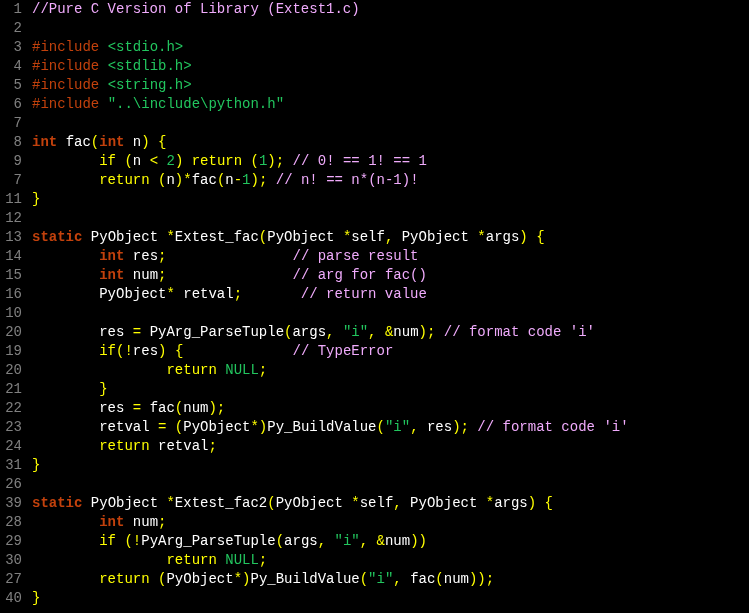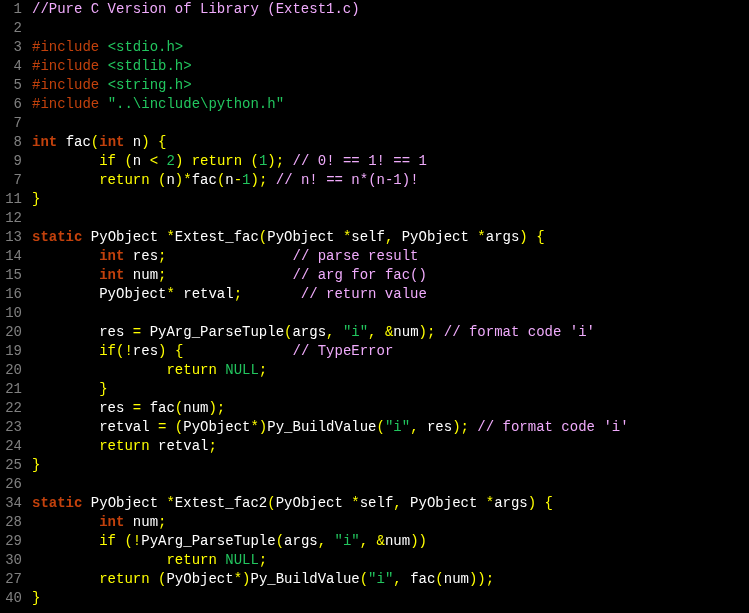--- a/index.html
+++ b/index.html
@@ -67,23 +67,23 @@
       <div class="line">15</div>
       <div class="line">16</div>
       <div class="line">10</div>
       <div class="line">20</div>
       <div class="line">19</div>
       <div class="line">20</div>
       <div class="line">21</div>
       <div class="line">22</div>
       <div class="line">23</div>
       <div class="line">24</div>
-      <div class="line">25</div>
+      <div class="line">31</div>
       <div class="line">26</div>
-      <div class="line">34</div>
+      <div class="line">39</div>
       <div class="line">28</div>
       <div class="line">29</div>
       <div class="line">30</div>
       <div class="line">27</div>
       <div class="line">40</div>
     </div>
   <div class="code-area" id="code"><div class="line"><span class="c-blu">//Pure C Version of Library (Extest1.c)</span></div><div class="line">&nbsp;</div><div class="line"><span class="c-red">#include</span><span class="c-white"> </span><span class="c-purple">&lt;stdio.h&gt;</span></div><div class="line"><span class="c-red">#include</span><span class="c-white"> </span><span class="c-purple">&lt;stdlib.h&gt;</span></div><div class="line"><span class="c-red">#include</span><span class="c-white"> </span><span class="c-purple">&lt;string.h&gt;</span></div><div class="line"><span class="c-red">#include</span><span class="c-white"> </span><span class="c-purple">"..\include\python.h"</span></div><div class="line">&nbsp;</div><div class="line"><span class="c-green">int</span><span class="c-white"> </span><span class="c-white">fac</span><span class="c-yellow">(</span><span class="c-green">int</span><span class="c-white"> n</span><span class="c-yellow">)</span><span class="c-white"> </span><span class="c-yellow">{</span></div><div class="line"><span class="c-white">        </span><span class="c-yellow">if</span><span class="c-white"> </span><span class="c-yellow">(</span><span class="c-white">n </span><span class="c-yellow">&lt;</span><span class="c-white"> </span><span class="c-purple">2</span><span class="c-yellow">)</span><span class="c-white"> </span><span class="c-yellow">return</span><span class="c-white"> </span><span class="c-yellow">(</span><span class="c-purple">1</span><span class="c-yellow">)</span><span class="c-yellow">;</span><span class="c-white"> </span><span class="c-blu">// 0! == 1! == 1</span></div><div class="line"><span class="c-white">        </span><span class="c-yellow">return</span><span class="c-white"> </span><span class="c-yellow">(</span><span class="c-white">n</span><span class="c-yellow">)*</span><span class="c-white">fac</span><span class="c-yellow">(</span><span class="c-white">n</span><span class="c-yellow">-</span><span class="c-purple">1</span><span class="c-yellow">);</span><span class="c-white"> </span><span class="c-blu">// n! == n*(n-1)!</span></div><div class="line"><span class="c-yellow">}</span></div><div class="line">&nbsp;</div><div class="line"><span class="c-green">static</span><span class="c-white"> PyObject </span><span class="c-yellow">*</span><span class="c-white">Extest_fac</span><span class="c-yellow">(</span><span class="c-white">PyObject </span><span class="c-yellow">*</span><span class="c-white">self</span><span class="c-yellow">,</span><span class="c-white"> PyObject </span><span class="c-yellow">*</span><span class="c-white">args</span><span class="c-yellow">)</span><span class="c-white"> </span><span class="c-yellow">{</span></div><div class="line"><span class="c-white">        </span><span class="c-green">int</span><span class="c-white"> res</span><span class="c-yellow">;</span><span class="c-white">               </span><span class="c-blu">// parse result</span></div><div class="line"><span class="c-white">        </span><span class="c-green">int</span><span class="c-white"> num</span><span class="c-yellow">;</span><span class="c-white">               </span><span class="c-blu">// arg for fac()</span></div><div class="line"><span class="c-white">        PyObject</span><span class="c-yellow">*</span><span class="c-white"> retval</span><span class="c-yellow">;</span><span class="c-white">       </span><span class="c-blu">// return value</span></div><div class="line">&nbsp;</div><div class="line"><span class="c-white">        res </span><span class="c-yellow">=</span><span class="c-white"> PyArg_ParseTuple</span><span class="c-yellow">(</span><span class="c-white">args</span><span class="c-yellow">,</span><span class="c-white"> </span><span class="c-purple">"i"</span><span class="c-yellow">,</span><span class="c-white"> </span><span class="c-yellow">&amp;</span><span class="c-white">num</span><span class="c-yellow">);</span><span class="c-white"> </span><span class="c-blu">// format code 'i'</span></div><div class="line"><span class="c-white">        </span><span class="c-yellow">if</span><span class="c-yellow">(!</span><span class="c-white">res</span><span class="c-yellow">)</span><span class="c-white"> </span><span class="c-yellow">{</span><span class="c-white">             </span><span class="c-blu">// TypeError</span></div><div class="line"><span class="c-white">                </span><span class="c-yellow">return</span><span class="c-white"> </span><span class="c-purple">NULL</span><span class="c-yellow">;</span></div><div class="line"><span class="c-white">        </span><span class="c-yellow">}</span></div><div class="line"><span class="c-white">        res </span><span class="c-yellow">=</span><span class="c-white"> fac</span><span class="c-yellow">(</span><span class="c-white">num</span><span class="c-yellow">);</span></div><div class="line"><span class="c-white">        retval </span><span class="c-yellow">=</span><span class="c-white"> </span><span class="c-yellow">(</span><span class="c-white">PyObject</span><span class="c-yellow">*)</span><span class="c-white">Py_BuildValue</span><span class="c-yellow">(</span><span class="c-purple">"i"</span><span class="c-yellow">,</span><span class="c-white"> res</span><span class="c-yellow">);</span><span class="c-white"> </span><span class="c-blu">// format code 'i'</span></div><div class="line"><span class="c-white">        </span><span class="c-yellow">return</span><span class="c-white"> retval</span><span class="c-yellow">;</span></div><div class="line"><span class="c-yellow">}</span></div><div class="line">&nbsp;</div><div class="line"><span class="c-green">static</span><span class="c-white"> PyObject </span><span class="c-yellow">*</span><span class="c-white">Extest_fac2</span><span class="c-yellow">(</span><span class="c-white">PyObject </span><span class="c-yellow">*</span><span class="c-white">self</span><span class="c-yellow">,</span><span class="c-white"> PyObject </span><span class="c-yellow">*</span><span class="c-white">args</span><span class="c-yellow">)</span><span class="c-white"> </span><span class="c-yellow">{</span></div><div class="line"><span class="c-white">        </span><span class="c-green">int</span><span class="c-white"> num</span><span class="c-yellow">;</span></div><div class="line"><span class="c-white">        </span><span class="c-yellow">if</span><span class="c-white"> </span><span class="c-yellow">(!</span><span class="c-white">PyArg_ParseTuple</span><span class="c-yellow">(</span><span class="c-white">args</span><span class="c-yellow">,</span><span class="c-white"> </span><span class="c-purple">"i"</span><span class="c-yellow">,</span><span class="c-white"> </span><span class="c-yellow">&amp;</span><span class="c-white">num</span><span class="c-yellow">))</span></div><div class="line"><span class="c-white">                </span><span class="c-yellow">return</span><span class="c-white"> </span><span class="c-purple">NULL</span><span class="c-yellow">;</span></div><div class="line"><span class="c-white">        </span><span class="c-yellow">return</span><span class="c-white"> </span><span class="c-yellow">(</span><span class="c-white">PyObject</span><span class="c-yellow">*)</span><span class="c-white">Py_BuildValue</span><span class="c-yellow">(</span><span class="c-purple">"i"</span><span class="c-yellow">,</span><span class="c-white"> fac</span><span class="c-yellow">(</span><span class="c-white">num</span><span class="c-yellow">));</span></div><div class="line"><span class="c-yellow">}</span></div></div>
 </div>
 
 </body></html>

